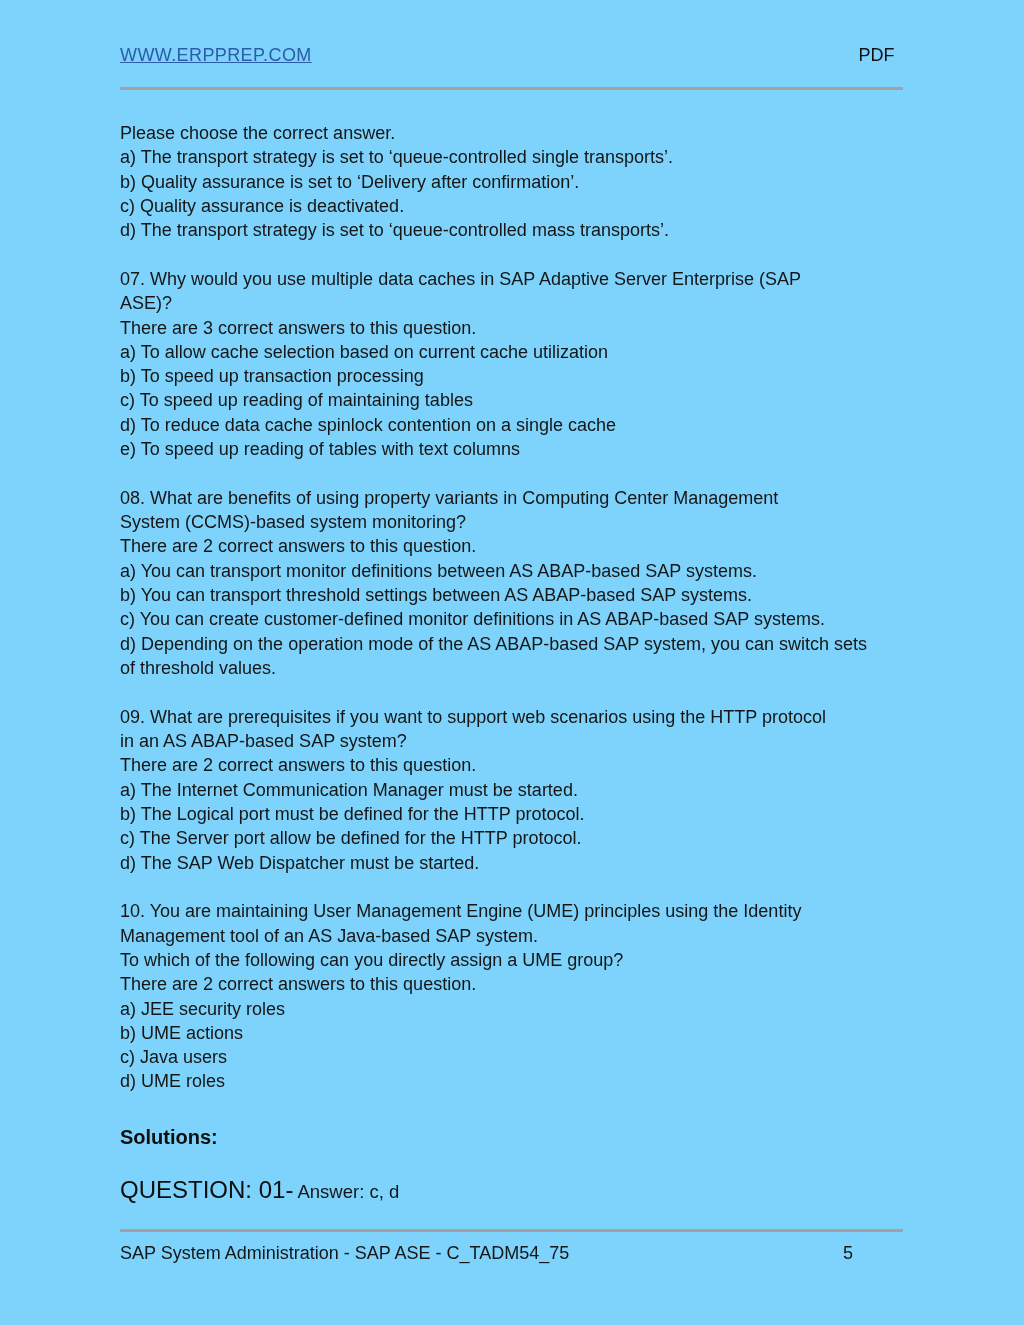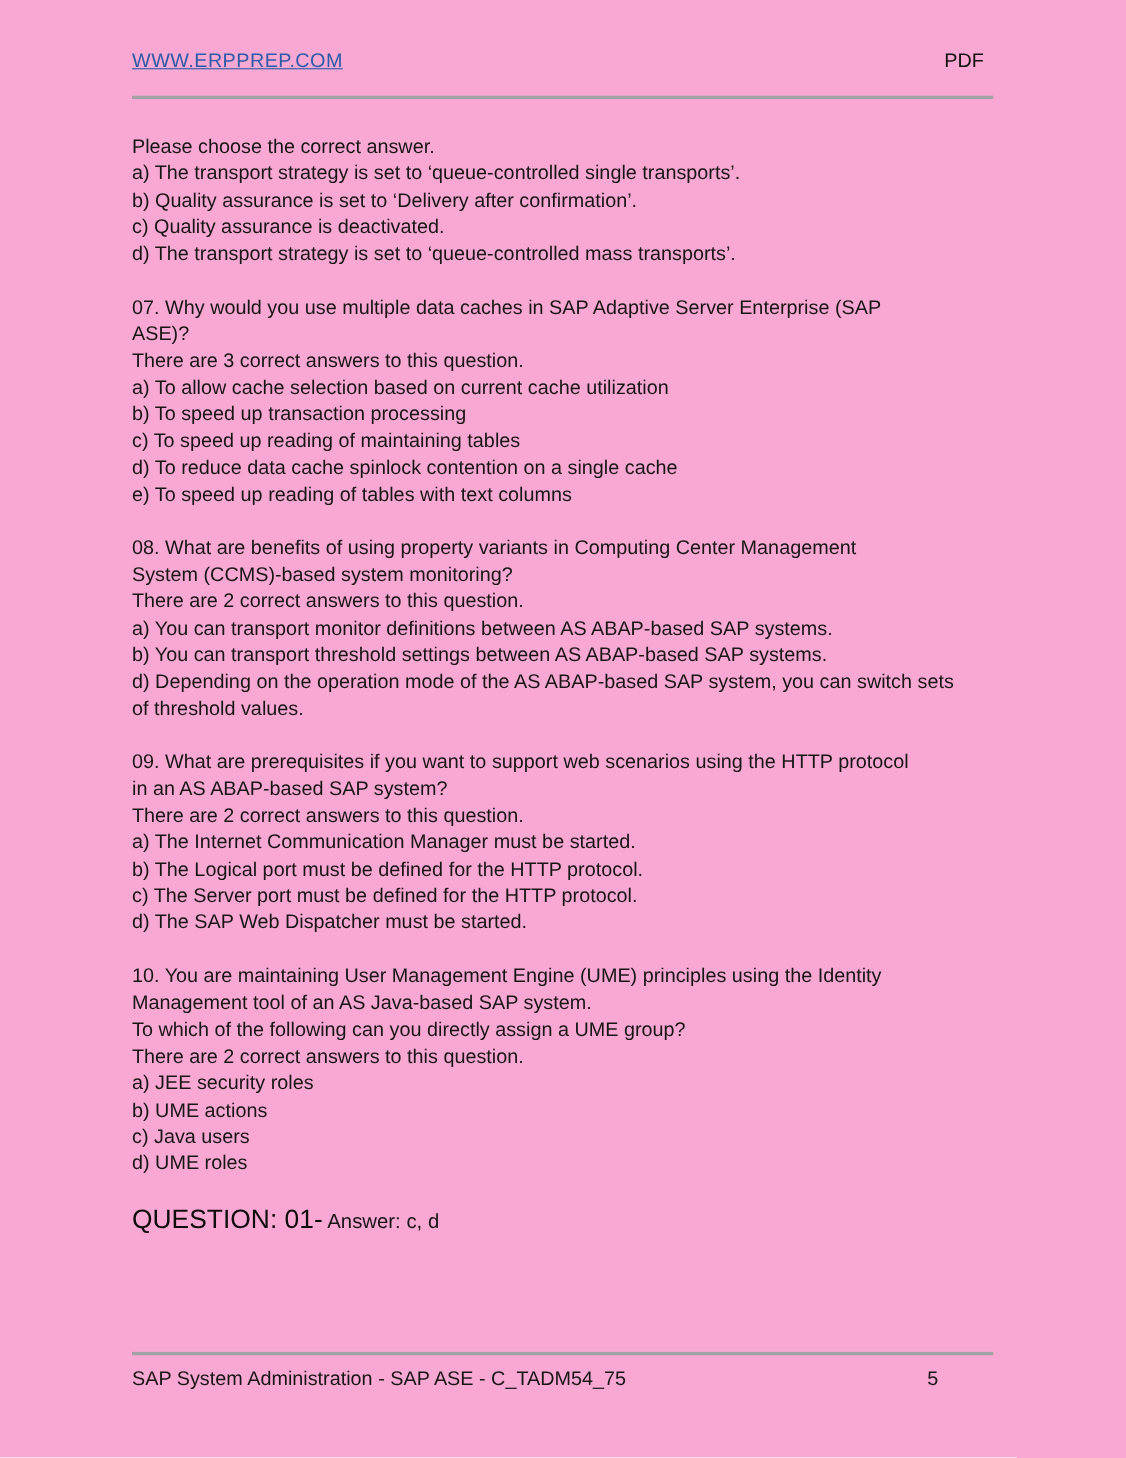--- a/index.html
+++ b/index.html
@@ -4,21 +4,21 @@
 <style>
   html, body {
     margin: 0;
     padding: 0;
     background: #ffffff;
   }
   .page {
     position: relative;
     width: 1024px;
     height: 1325px;
-    background: #f9a8d4;
+    background: #7dd3fc;
     font-family: "Liberation Sans", "DejaVu Sans", sans-serif;
     color: #161616;
     overflow: hidden;
   }
   .content {
     position: absolute;
     left: 120px;
     top: 0;
     width: 790px;
   }
@@ -122,45 +122,47 @@
       <p>d) To reduce data cache spinlock contention on a single cache</p>
       <p>e) To speed up reading of tables with text columns</p>
     </section>
 
     <section class="qblock">
       <p class="bold">08. What are benefits of using property variants in Computing Center Management
 System (CCMS)-based system monitoring?</p>
       <p>There are 2 correct answers to this question.</p>
       <p>a) You can transport monitor definitions between AS ABAP-based SAP systems.</p>
       <p>b) You can transport threshold settings between AS ABAP-based SAP systems.</p>
+      <p>c) You can create customer-defined monitor definitions in AS ABAP-based SAP systems.</p>
       <p>d) Depending on the operation mode of the AS ABAP-based SAP system, you can switch sets
 of threshold values.</p>
     </section>
 
     <section class="qblock">
       <p class="bold">09. What are prerequisites if you want to support web scenarios using the HTTP protocol
 in an AS ABAP-based SAP system?</p>
       <p>There are 2 correct answers to this question.</p>
       <p>a) The Internet Communication Manager must be started.</p>
       <p>b) The Logical port must be defined for the HTTP protocol.</p>
-      <p>c) The Server port must be defined for the HTTP protocol.</p>
+      <p>c) The Server port allow be defined for the HTTP protocol.</p>
       <p>d) The SAP Web Dispatcher must be started.</p>
     </section>
 
     <section class="qblock">
       <p class="bold">10. You are maintaining User Management Engine (UME) principles using the Identity
 Management tool of an AS Java-based SAP system.</p>
       <p class="bold">To which of the following can you directly assign a UME group?</p>
       <p>There are 2 correct answers to this question.</p>
       <p>a) JEE security roles</p>
       <p>b) UME actions</p>
       <p>c) Java users</p>
       <p>d) UME roles</p>
     </section>
 
+    <h2 class="solutions-heading">Solutions:</h2>
 
     <p class="solution-entry"><span class="bold sol-label">QUESTION: 01-</span><span> Answer: c, d</span></p>
 
   </div>
 
   <div class="footer">
     <div class="rule"></div>
     <div class="footer-row">
       <span>SAP System Administration - SAP ASE - C_TADM54_75</span>
       <span class="footer-page">5</span>

